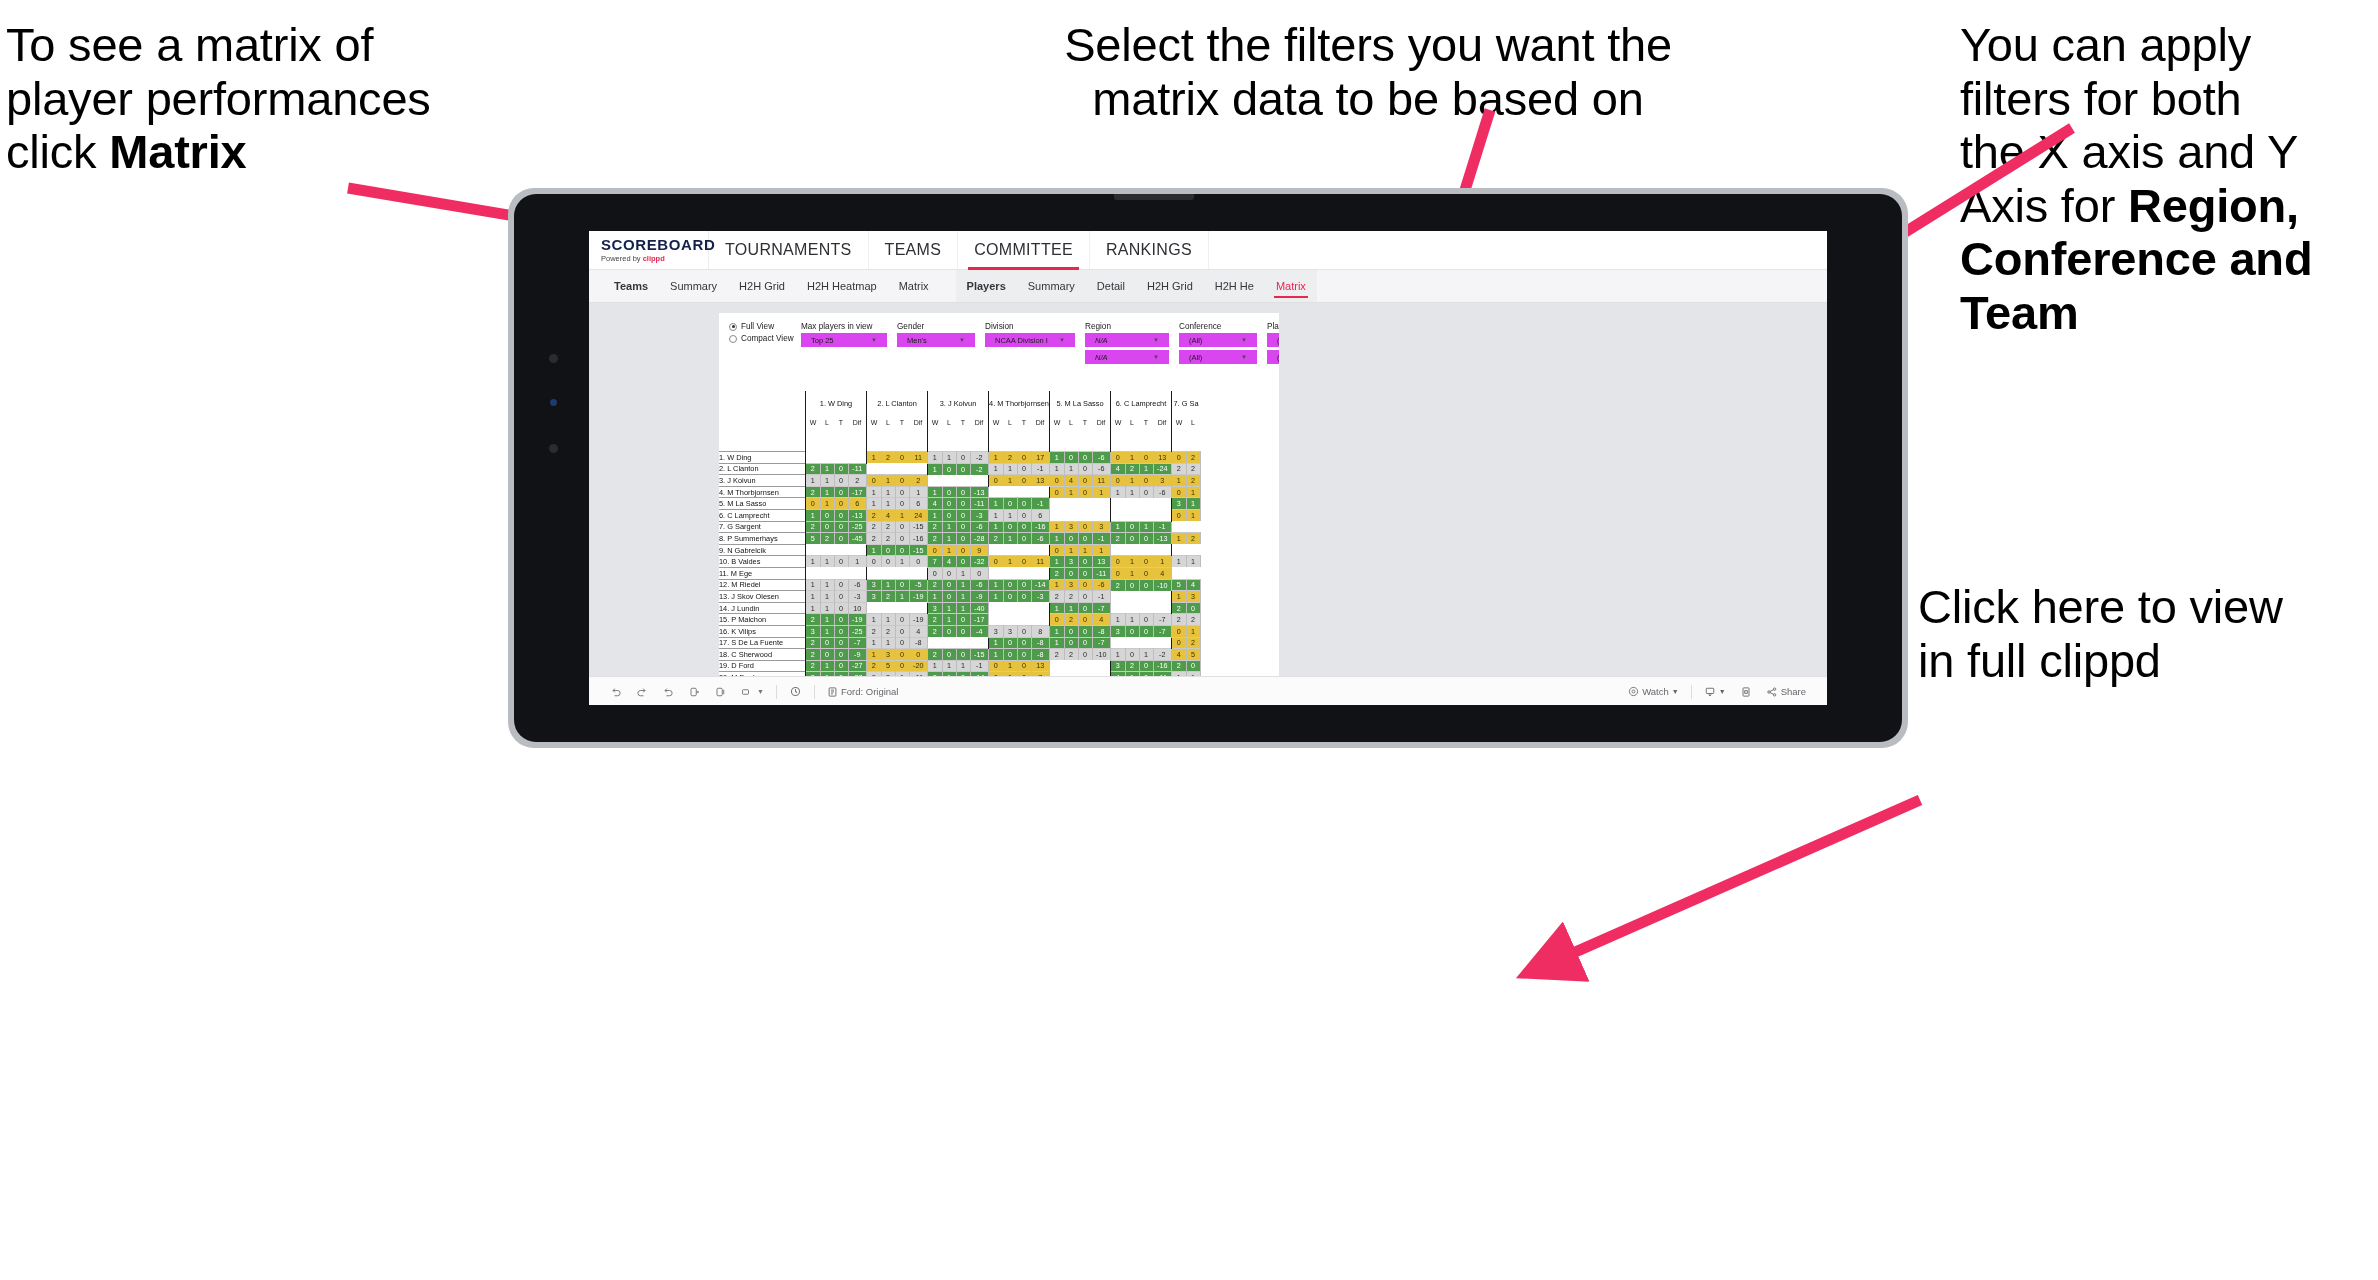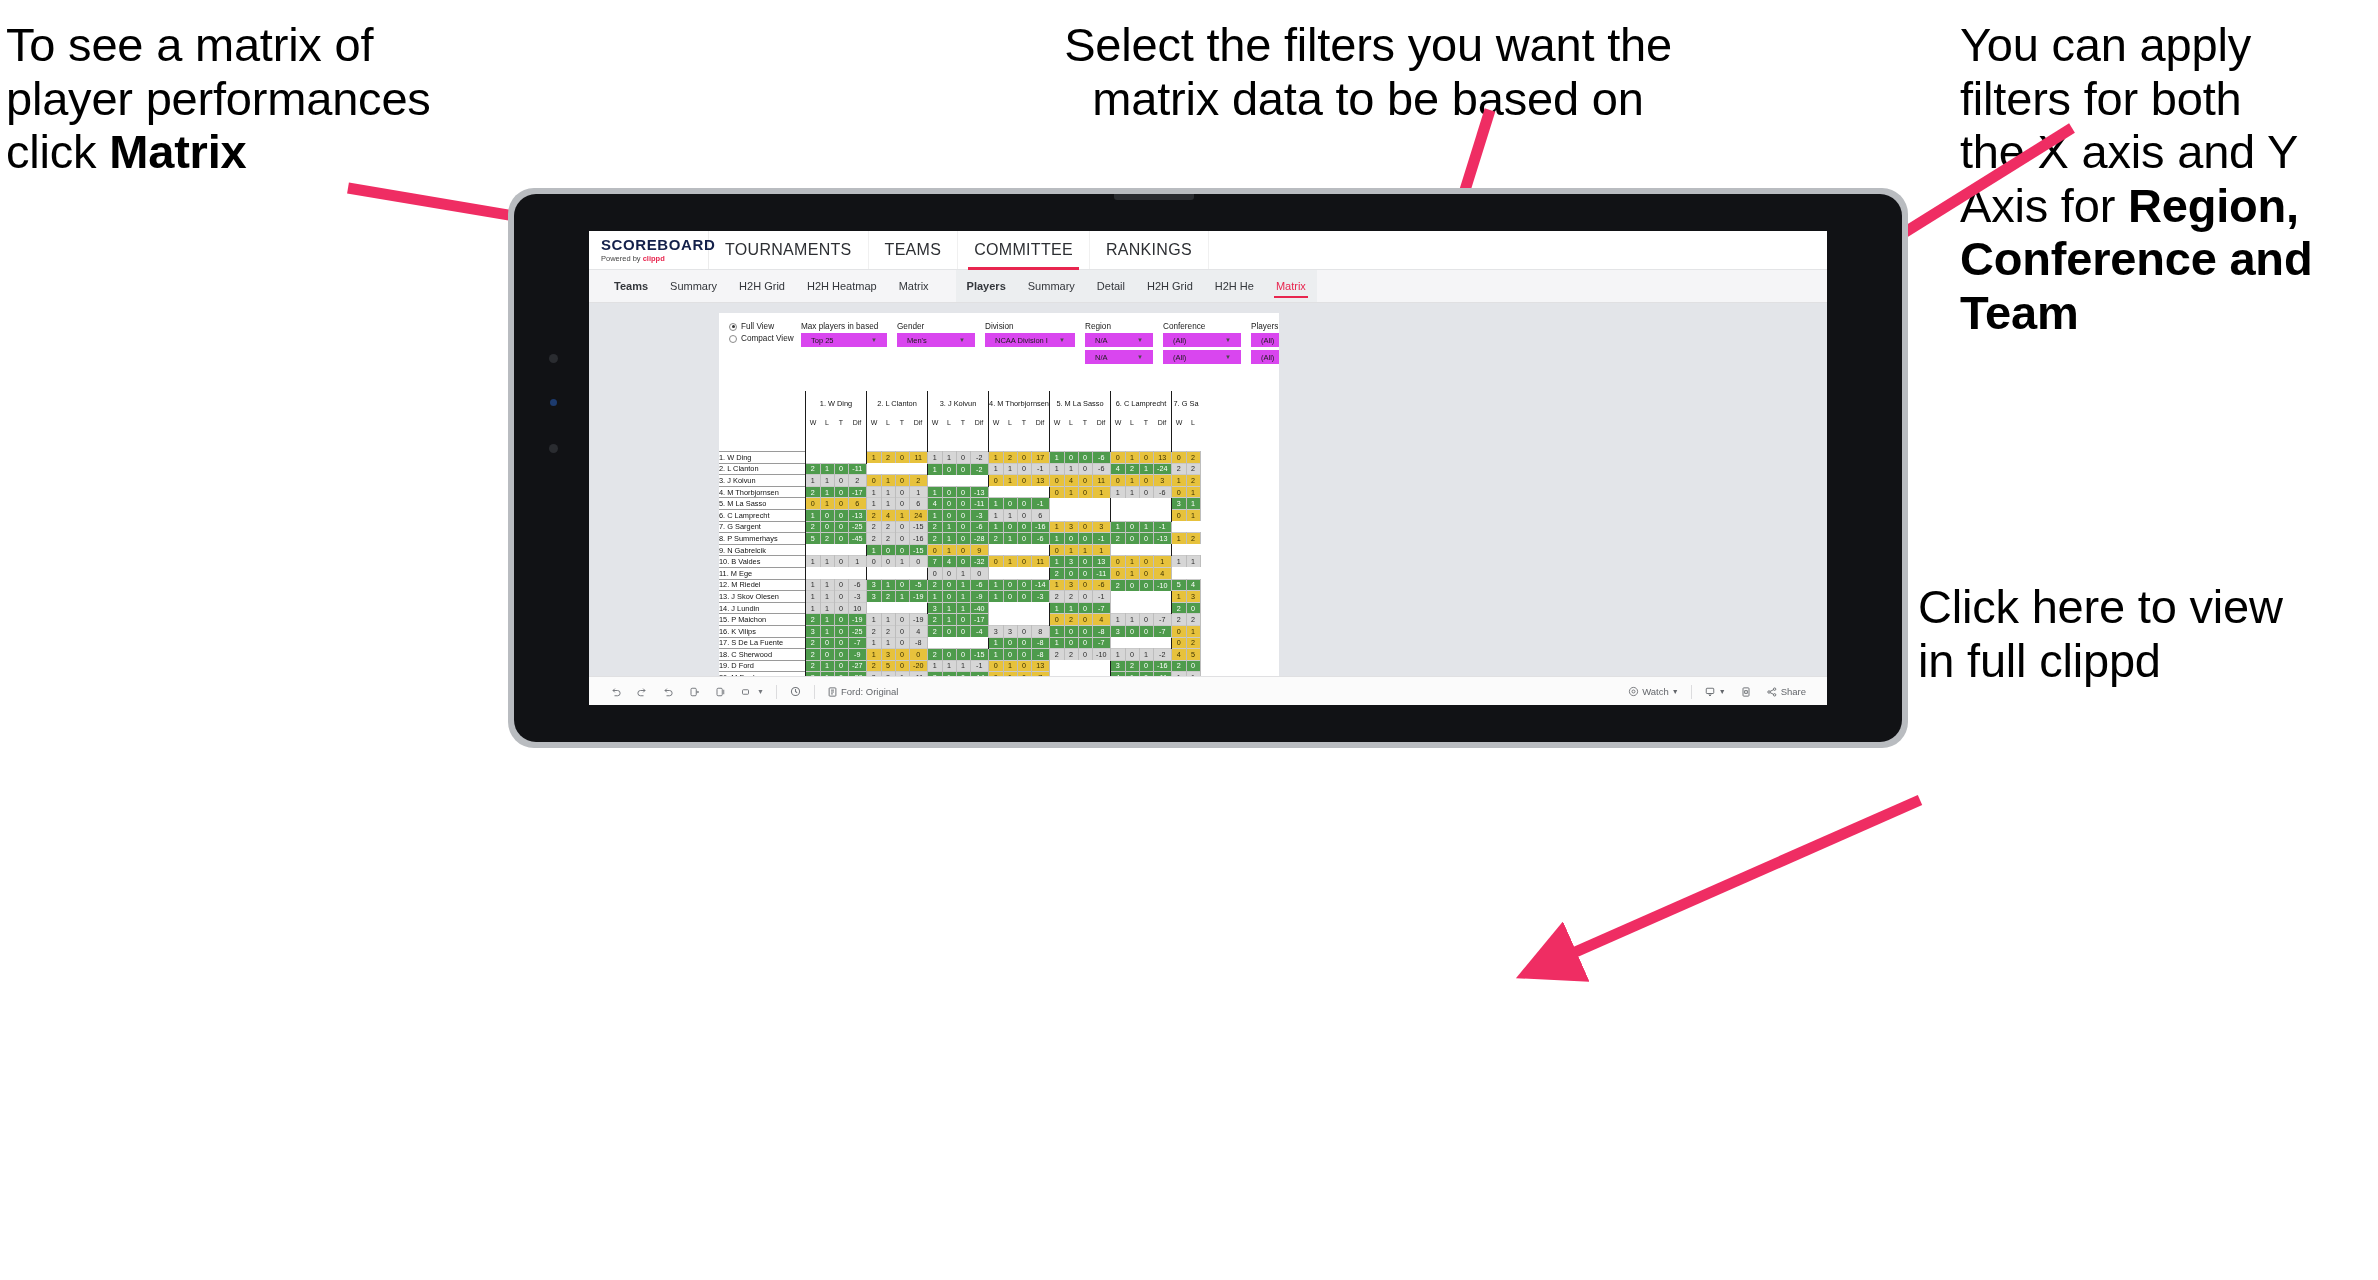--- a/index.html
+++ b/index.html
@@ -120,21 +120,21 @@
   .radio-lbl{font-size:8.2px;color:#1b1b1b;white-space:nowrap;}
   .sel{
     height:12px;border:7px solid #d946ef;background:#fff;box-sizing:border-box;
     display:flex;align-items:center;padding:0 3px;font-size:7.5px;color:#1b1b1b;
     position:relative;margin-bottom:3px;
   }
   .sel .caret{margin-left:auto;font-size:6px;color:#4a4a4a;line-height:1;}
   .w-maxp{width:86px;}
   .w-gender{width:78px;}
   .w-div{width:90px;}
-  .w-region{width:68px;}
+  .w-region{width:84px;font-style:italic;}
   .w-conf{width:78px;}
   .w-players{width:80px;}
 
   
   .matrix-wrap{position:absolute;left:0px;top:78px;width:560px;}
   table.mx{border-collapse:collapse;font-size:7px;color:#1b1b1b;table-layout:fixed;}
   table.mx td,table.mx th{padding:0;margin:0;}
   .pcol{width:86px;}
   .blkline{border-left:1.4px solid #1b1b1b;}
   .hdr-name{
@@ -267,21 +267,21 @@
                   <div class="radio on"></div>
                   <div class="radio-lbl">Full View</div>
                 </div>
                 <div class="radio-row">
                   <div class="radio"></div>
                   <div class="radio-lbl">Compact View</div>
                 </div>
               </div>
 
               <div class="fcol">
-                <div class="flabel">Max players in based</div>
+                <div class="flabel">Max players in view</div>
                 <div class="sel w-maxp">
                   <span>Top 25</span>
                   <span class="caret">▼</span>
                 </div>
               </div>
 
               <div class="fcol">
                 <div class="flabel">Gender</div>
                 <div class="sel w-gender">
                   <span>Men's</span>

